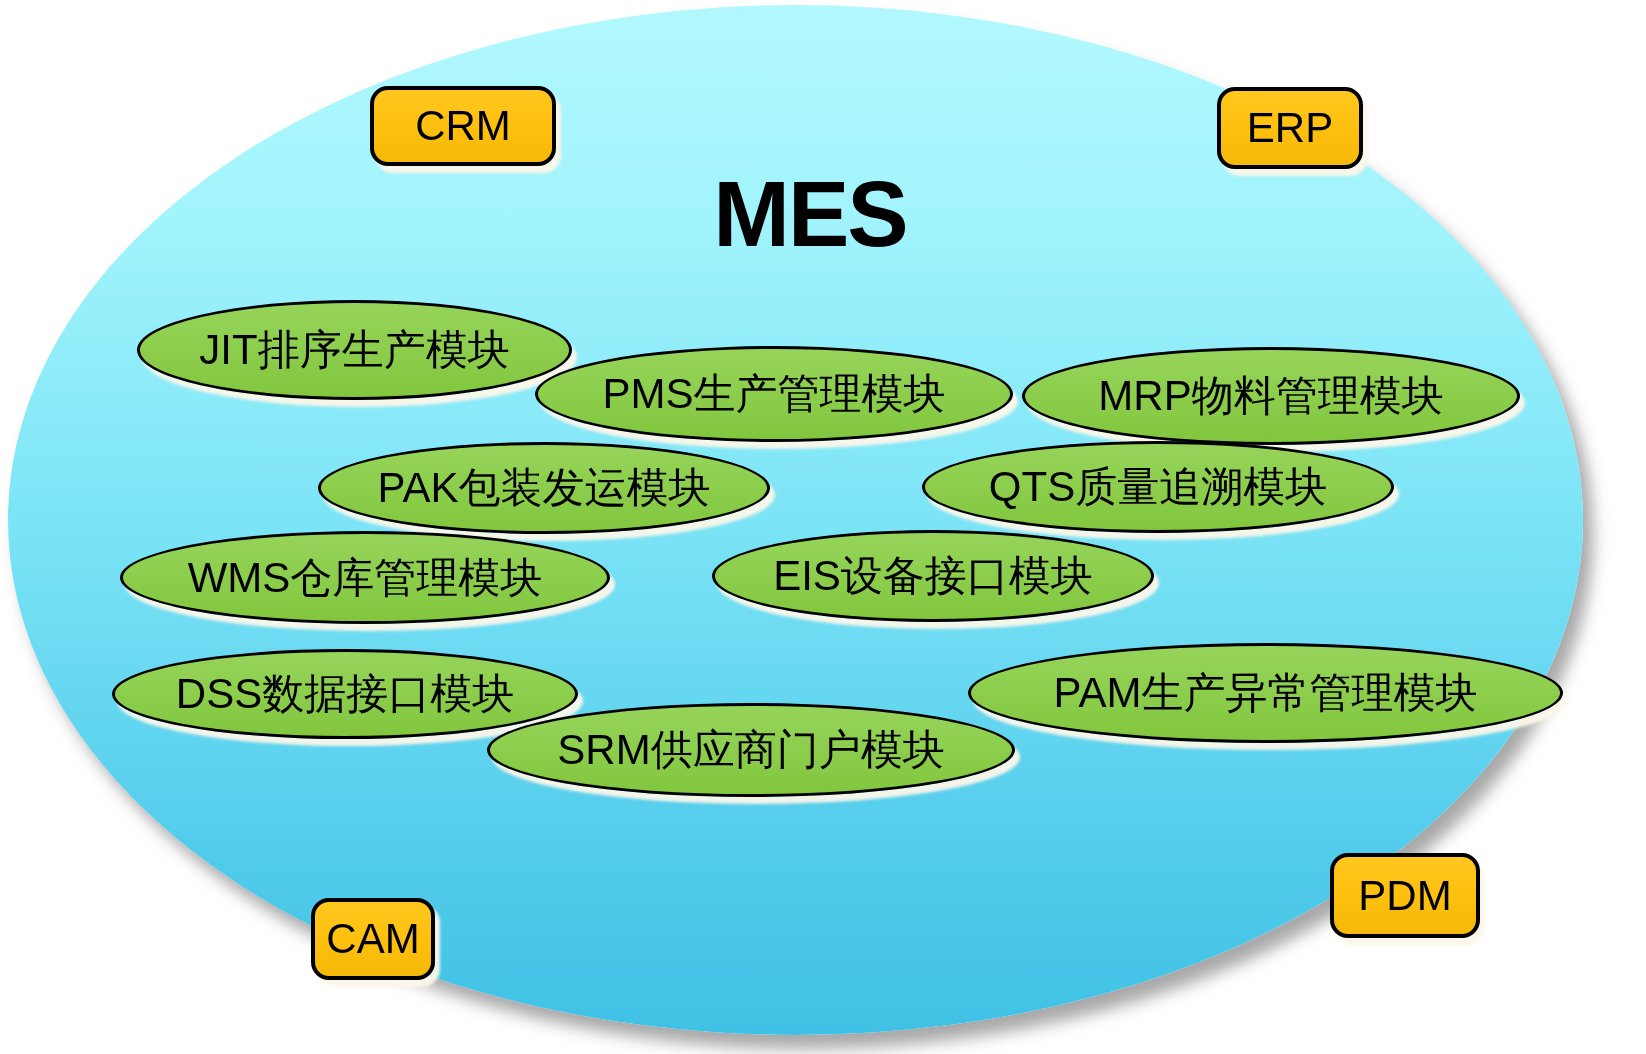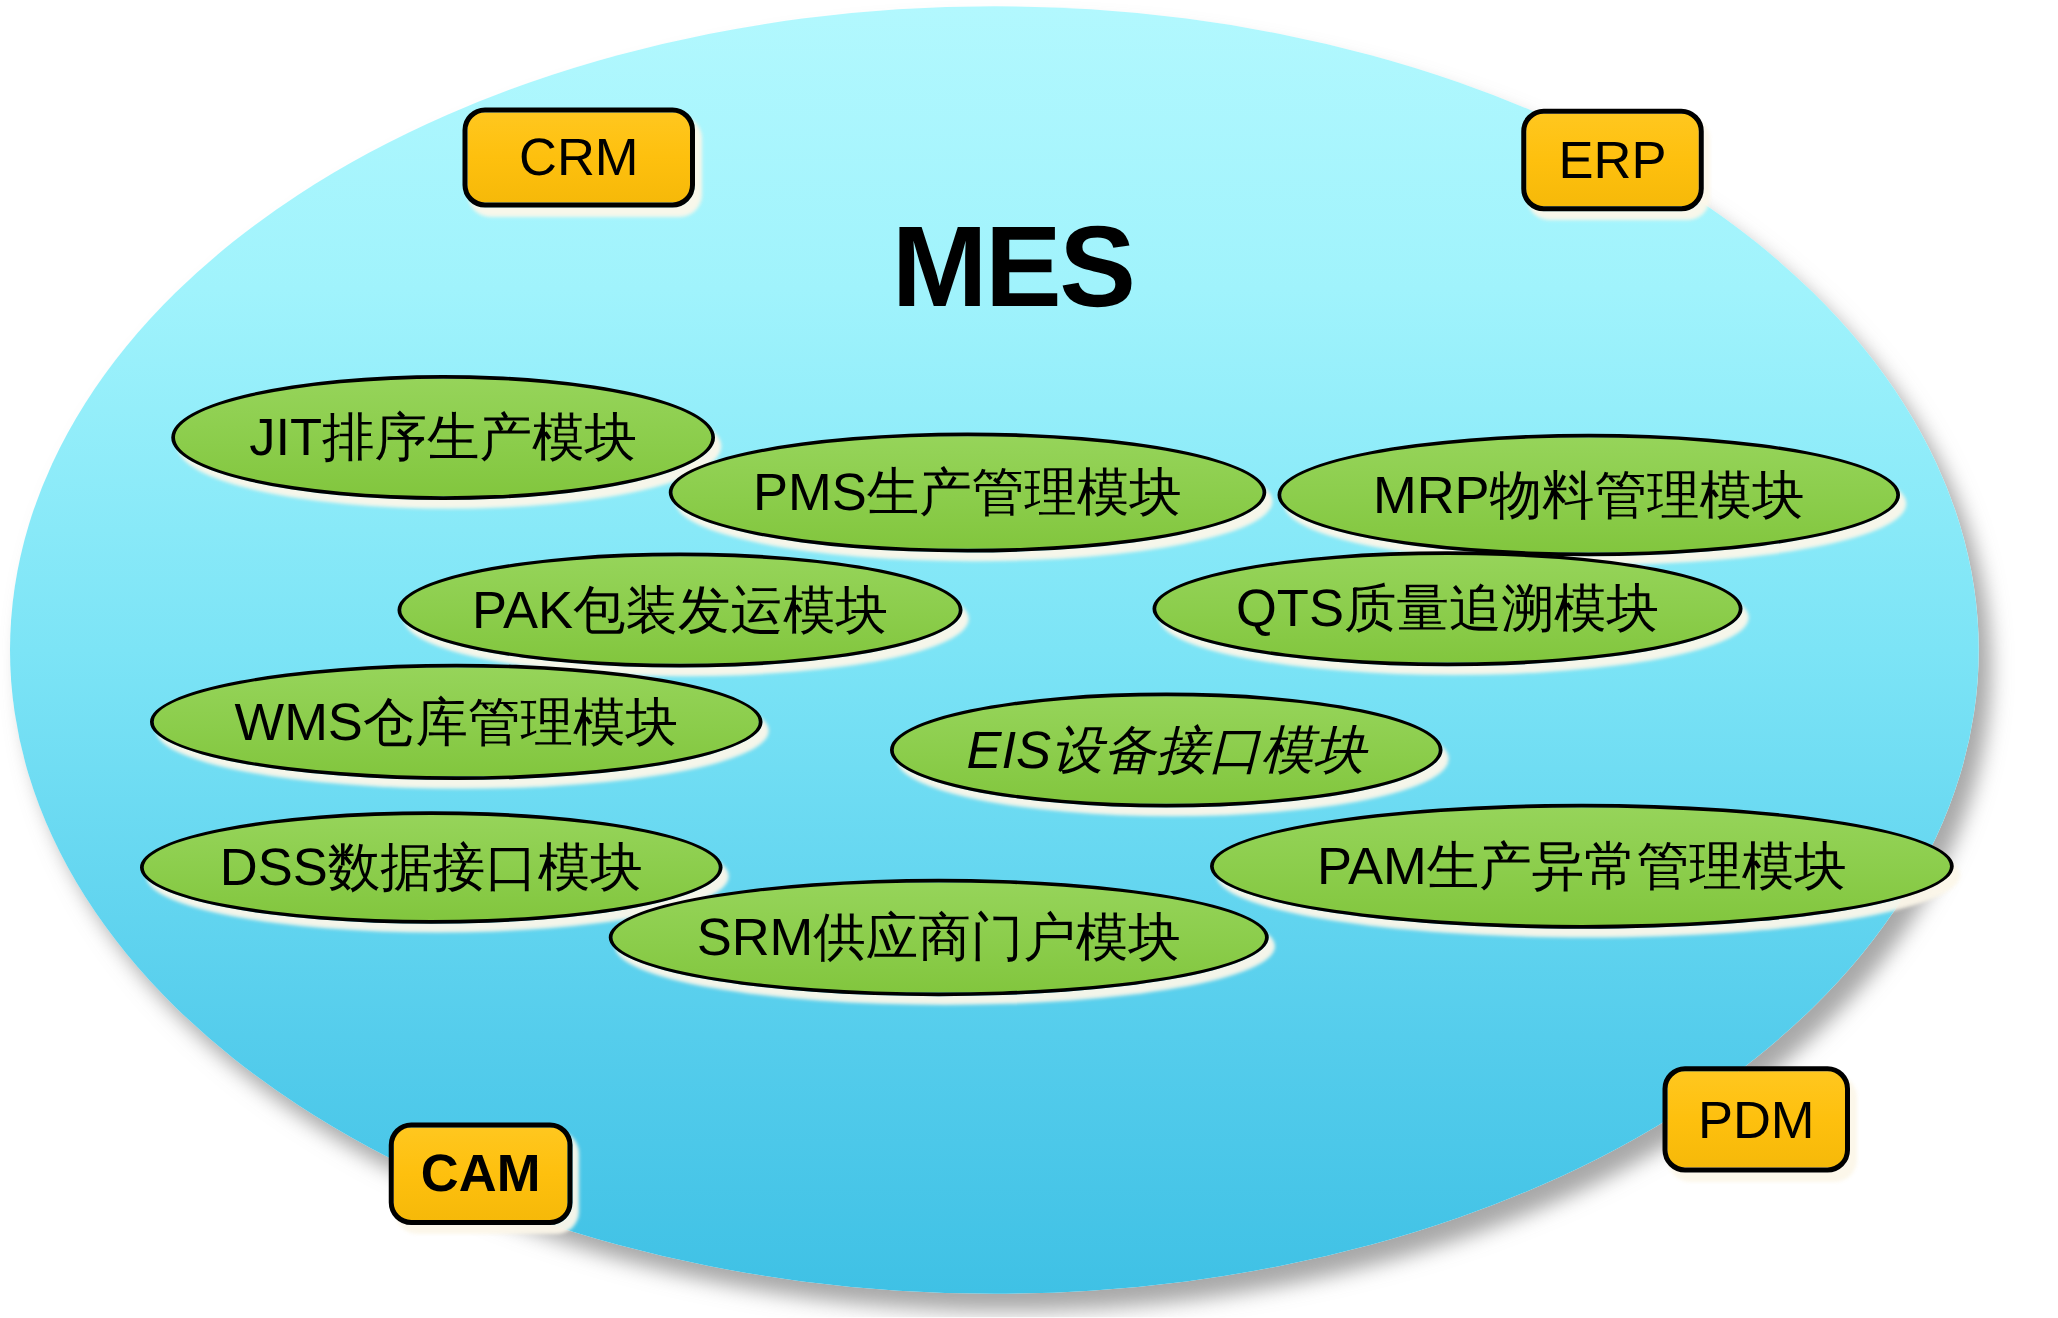--- a/index.html
+++ b/index.html
@@ -30,36 +30,36 @@
     box-shadow:5px 7px 3px rgba(252,247,233,0.95);
     display:flex; align-items:center; justify-content:center;
     font-size:42px; white-space:nowrap;
   }
   #mod-jit { left:137px;  top:300px; width:435px; height:100px;text-align:right; }
   #mod-pms { left:535px;  top:346px; width:478px; height:96px;  }
   #mod-mrp { left:1022px; top:347px; width:498px; height:98px;text-align:center;  }
   #mod-pak { left:318px;  top:442px; width:452px; height:92px;  }
   #mod-qts { left:922px;  top:441px; width:472px; height:92px;  }
   #mod-wms { left:120px;  top:531px; width:490px; height:93px;  }
-  #mod-eis { left:712px;  top:554px; width:442px; height:92px;font-style:italic;  }
+  #mod-eis { left:712px;  top:530px; width:442px; height:92px;  }
   #mod-dss { left:112px;  top:649px; width:466px; height:90px;  }
   #mod-pam { left:968px;  top:643px; width:595px; height:100px; }
   #mod-srm { left:487px;  top:703px; width:528px; height:94px;  }
   
   .ext-badge {
     position:absolute; box-sizing:border-box;
     border:4px solid #000; border-radius:18px;
     background:linear-gradient(180deg,#ffc71f 0%, #fec00e 50%, #f6b909 100%);
     box-shadow:5px 7px 3px rgba(252,247,233,0.95);
     display:flex; align-items:center; justify-content:center;
     font-size:42px;
   }
   #badge-crm { left:342px;  top:86px;  width:186px; height:80px;margin-left:28px; }
   #badge-erp { left:1185px; top:87px;  width:146px; height:82px;margin-left:32px; }
-  #badge-cam { left:311px;  top:898px; width:147px; height:82px;font-weight:bold; }
+  #badge-cam { left:311px;  top:898px; width:124px; height:82px; }
   #badge-pdm { left:1330px; top:853px; width:150px; height:85px;align-items:center; }
 </style>
 </head>
 <body>
 
 <div class="stage">
 
   <div class="big-ellipse"></div>
 
   <div class="title">MES</div>

